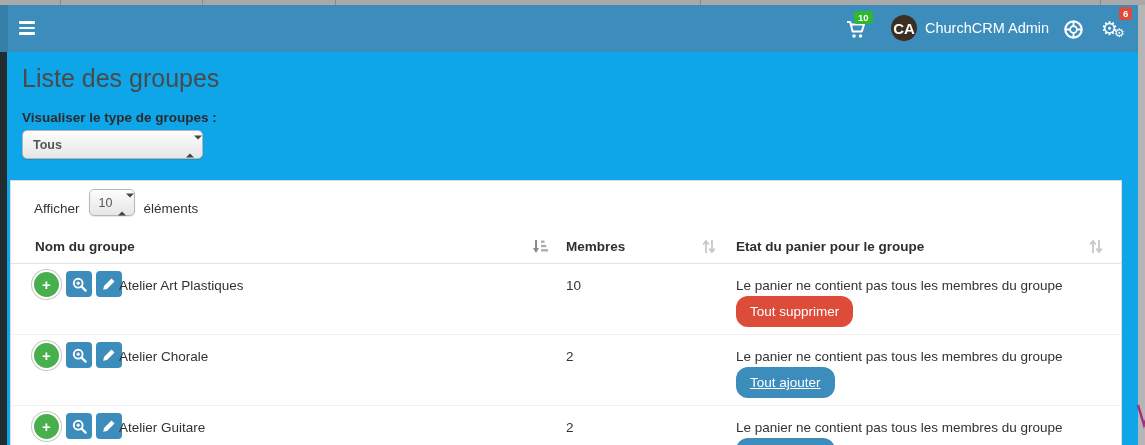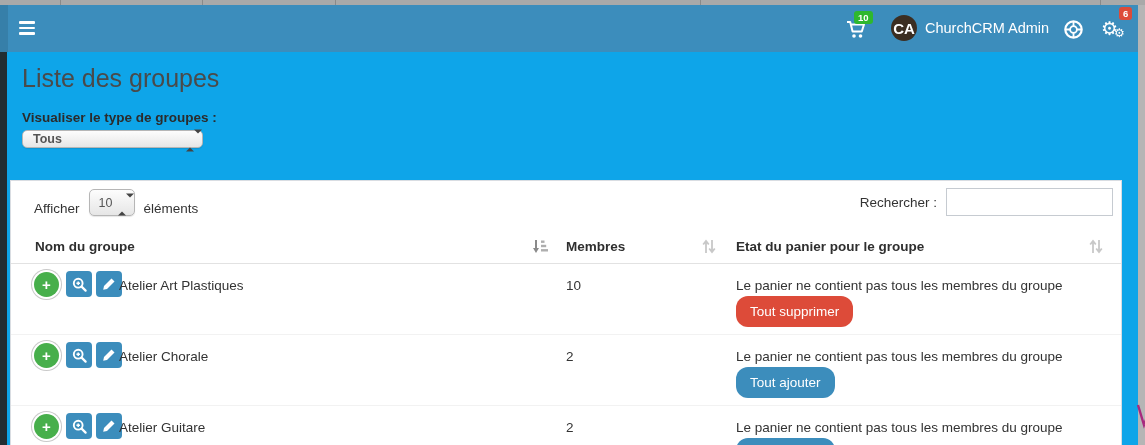--- a/index.html
+++ b/index.html
@@ -25,21 +25,21 @@
   .user-name { position:absolute; left:925px; top:15px; color:#fff; font-size:14.5px; }
   .nav-ring { position:absolute; left:1063px; top:14px; cursor:pointer; }
   .nav-gears { position:absolute; left:1101px; top:12px; width:30px; height:26px; color:#fff; cursor:pointer; font-family:"DejaVu Sans", sans-serif; }
   .nav-gears .g1 { position:absolute; left:0; top:0; font-size:19px; }
   .nav-gears .g2 { position:absolute; left:13px; top:9px; font-size:12px; }
 
   
   .sidebar-strip { position:absolute; left:0; top:52px; width:7px; height:393px; background:#222d32; z-index:3; }
   .page-title { position:absolute; left:22px; top:64px; font-size:25px; color:#4a4a4a; font-weight:400; }
   .filter-label { position:absolute; left:22px; top:110px; font-size:13.5px; font-weight:bold; color:#2b2b2b; }
-  .sel { position:absolute; height:18px; border:1px solid #b6b6b6; border-radius:5px;
+  .sel { position:absolute; height:29px; border:1px solid #b6b6b6; border-radius:5px;
          background:linear-gradient(#fdfdfd,#e6e6e6); box-shadow:0 1px 1px rgba(0,0,0,.1);
          display:flex; align-items:center; font-size:12.5px; color:#555; cursor:pointer; }
   .sel-tous { left:22px; top:130px; width:181px; padding:0 10px; font-weight:bold; }
   .carets { position:absolute; right:8px; top:50%; transform:translateY(-50%); width:8px; height:11px; }
   .caret-up { width:0; height:0; border-left:4px solid transparent; border-right:4px solid transparent; border-bottom:4px solid #444; margin-bottom:3px; }
   .caret-dn { width:0; height:0; border-left:4px solid transparent; border-right:4px solid transparent; border-top:4px solid #444; }
 
   .panel { position:absolute; left:10px; top:180px; width:1112px; height:265px; background:#fff; border:1px solid #d9dde2; border-bottom:none; z-index:1; }
 
   .toolbar-left { position:absolute; left:23px; top:8px; display:flex; align-items:flex-end; gap:9px; font-size:13.5px; color:#333; }
@@ -62,21 +62,21 @@
                     box-shadow:0 0 0 2px #fff, 0 0 0 3px #c9c9c9; margin-right:3px; }
   .btn-ico { width:26px; height:26px; border-radius:4px; background:#3c8dbc; border:none; cursor:pointer;
              display:inline-flex; align-items:center; justify-content:center; }
   .cell-name { position:absolute; left:108px; top:14px; }
   .cell-members { position:absolute; left:555px; top:14px; }
   .cell-status { position:absolute; left:725px; top:14px; }
   .cell-btn-wrap { position:absolute; left:725px; top:32px; }
   .btn { height:31px; padding:0 14px; border-radius:12px; border:none; color:#fff; font-size:13.5px;
          font-family:"Liberation Sans",sans-serif; cursor:pointer; display:inline-flex; align-items:center; }
   .btn-danger { background:#dd4b39; }
-  .btn-primary { background:#3c8dbc; }
+  .btn-primary { background:#3c8dbc;text-decoration:underline; }
 </style>
 </head>
 <body>
 
 <div class="screen">
 
   <div class="top-strip">
     <div class="tdiv" style="left:60px"></div>
       <div class="tdiv" style="left:202px"></div>
     <div class="tdiv" style="left:335px"></div>
@@ -137,24 +137,20 @@
 
     <div class="toolbar-left">
       <span>Afficher</span>
       <div class="sel sel-count">
         <span>10</span>
         <span class="carets"><span class="caret-up"></span><span class="caret-dn"></span></span>
       </div>
       <span>éléments</span>
     </div>
 
-    <div class="toolbar-right">
-      <span>Rechercher :</span>
-      <input class="search-input" type="text" value="" style="">
-    </div>
 
     <div class="thead">
       <span class="th th-name">Nom du groupe</span>
       <span class="sort sort-1">
         <svg width="16" height="15" viewBox="0 0 16 15">
           <path d="M4 1 v9" stroke="#8a8a8a" stroke-width="2"></path>
           <path d="M1 9 L7 9 L4 14 Z" fill="#8a8a8a"></path>
           <rect x="9" y="1.5" width="3.5" height="2.4" fill="#aeaeae"></rect>
           <rect x="9" y="5.8" width="5.2" height="2.4" fill="#aeaeae"></rect>
           <rect x="9" y="10.1" width="7" height="2.4" fill="#aeaeae"></rect>

